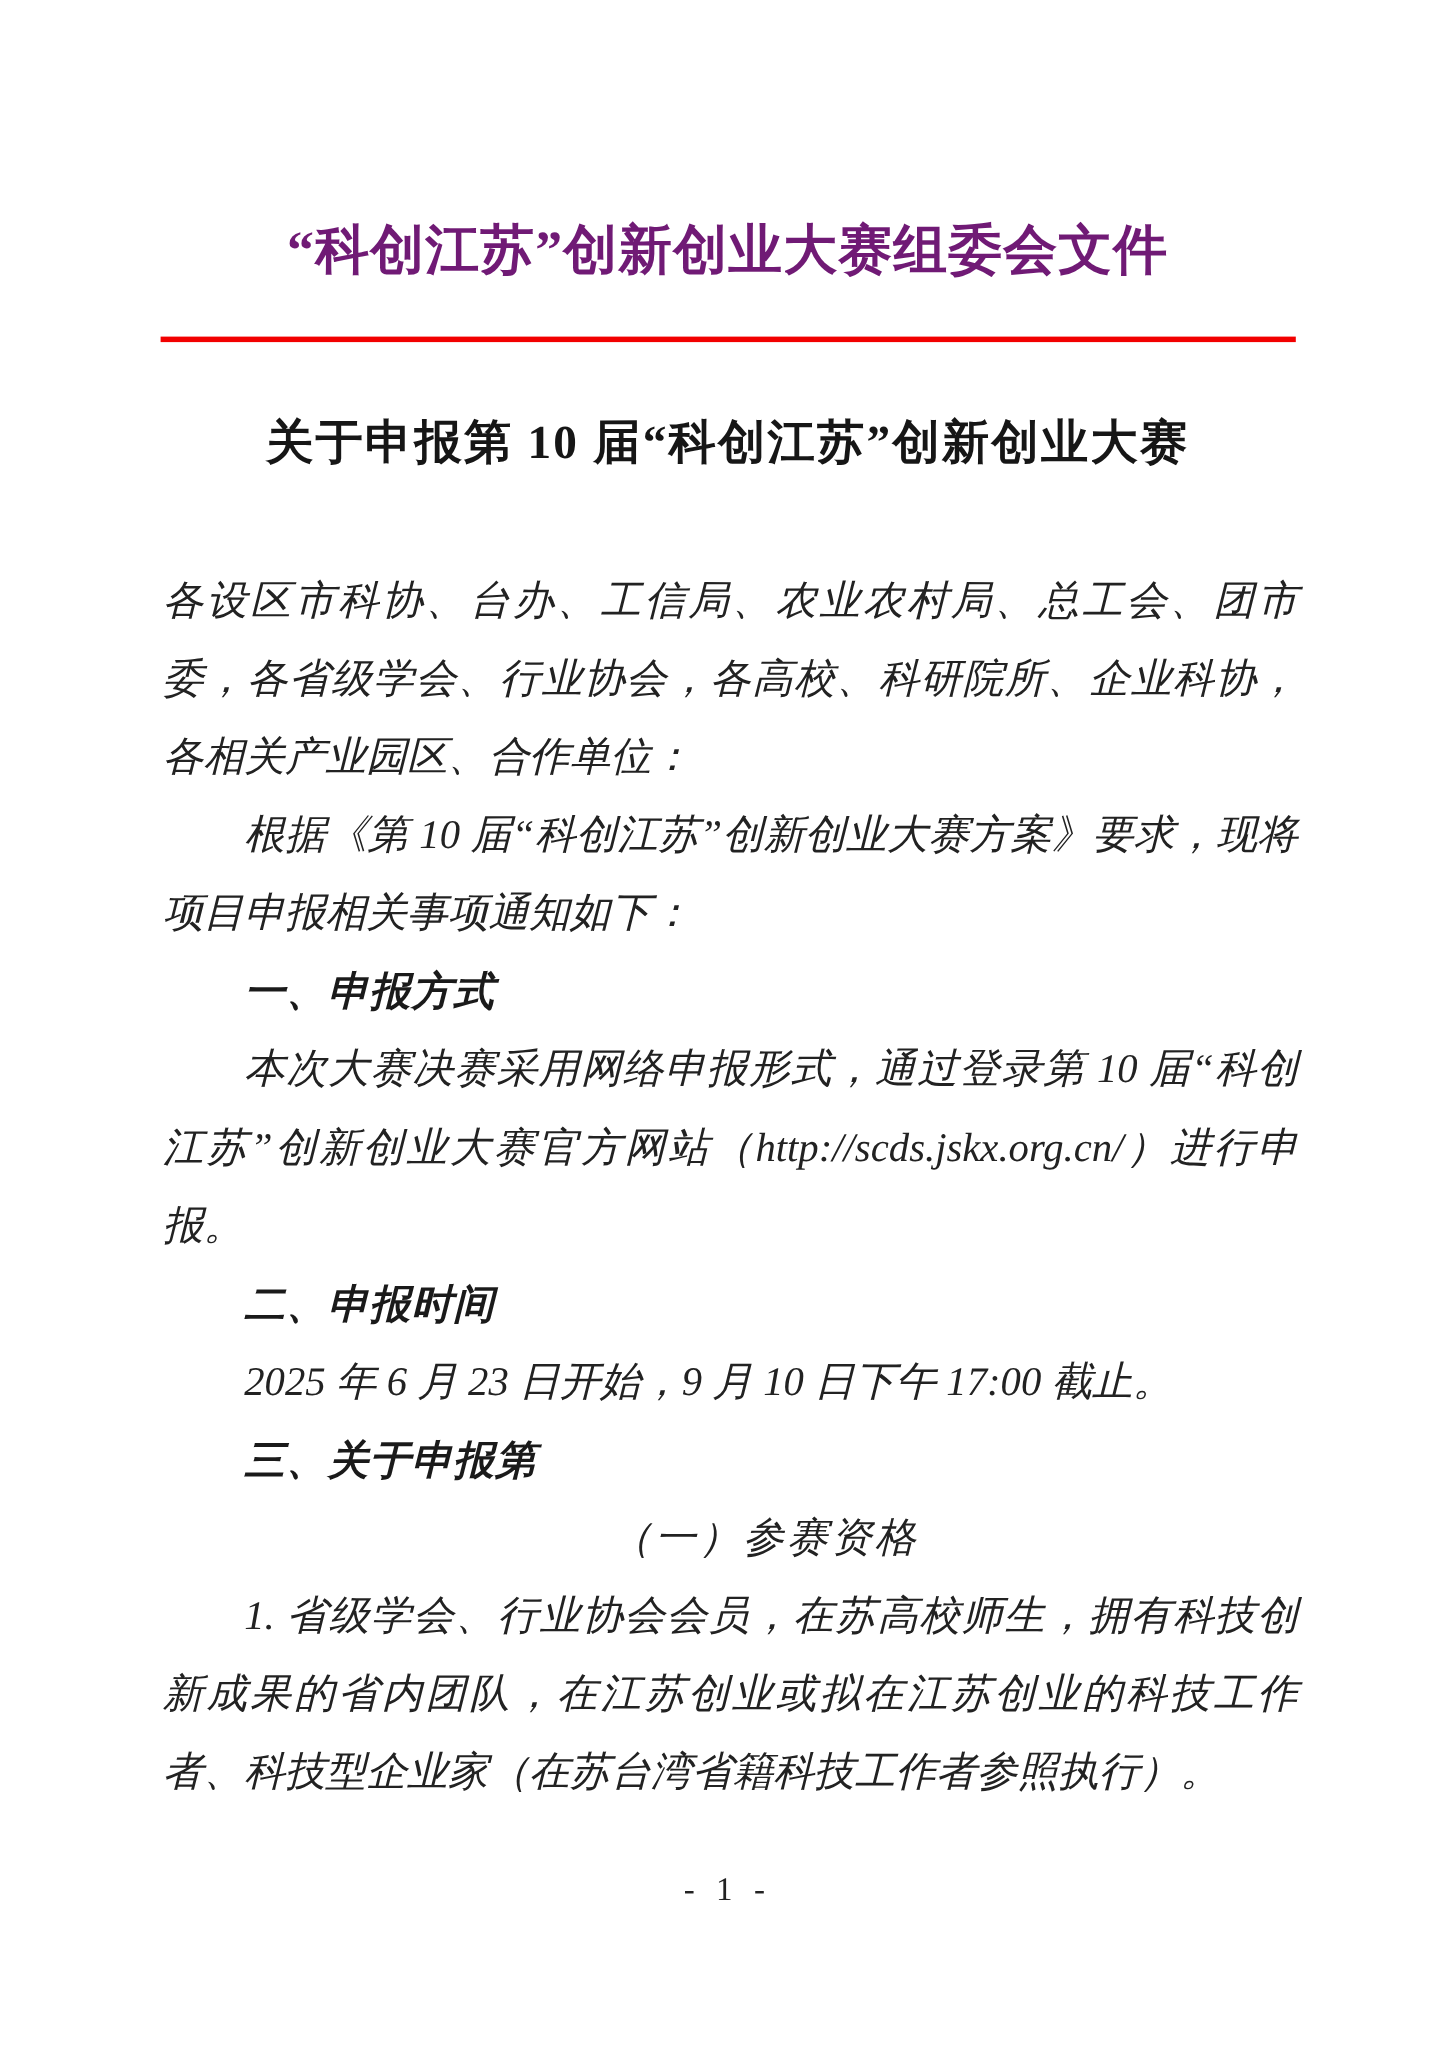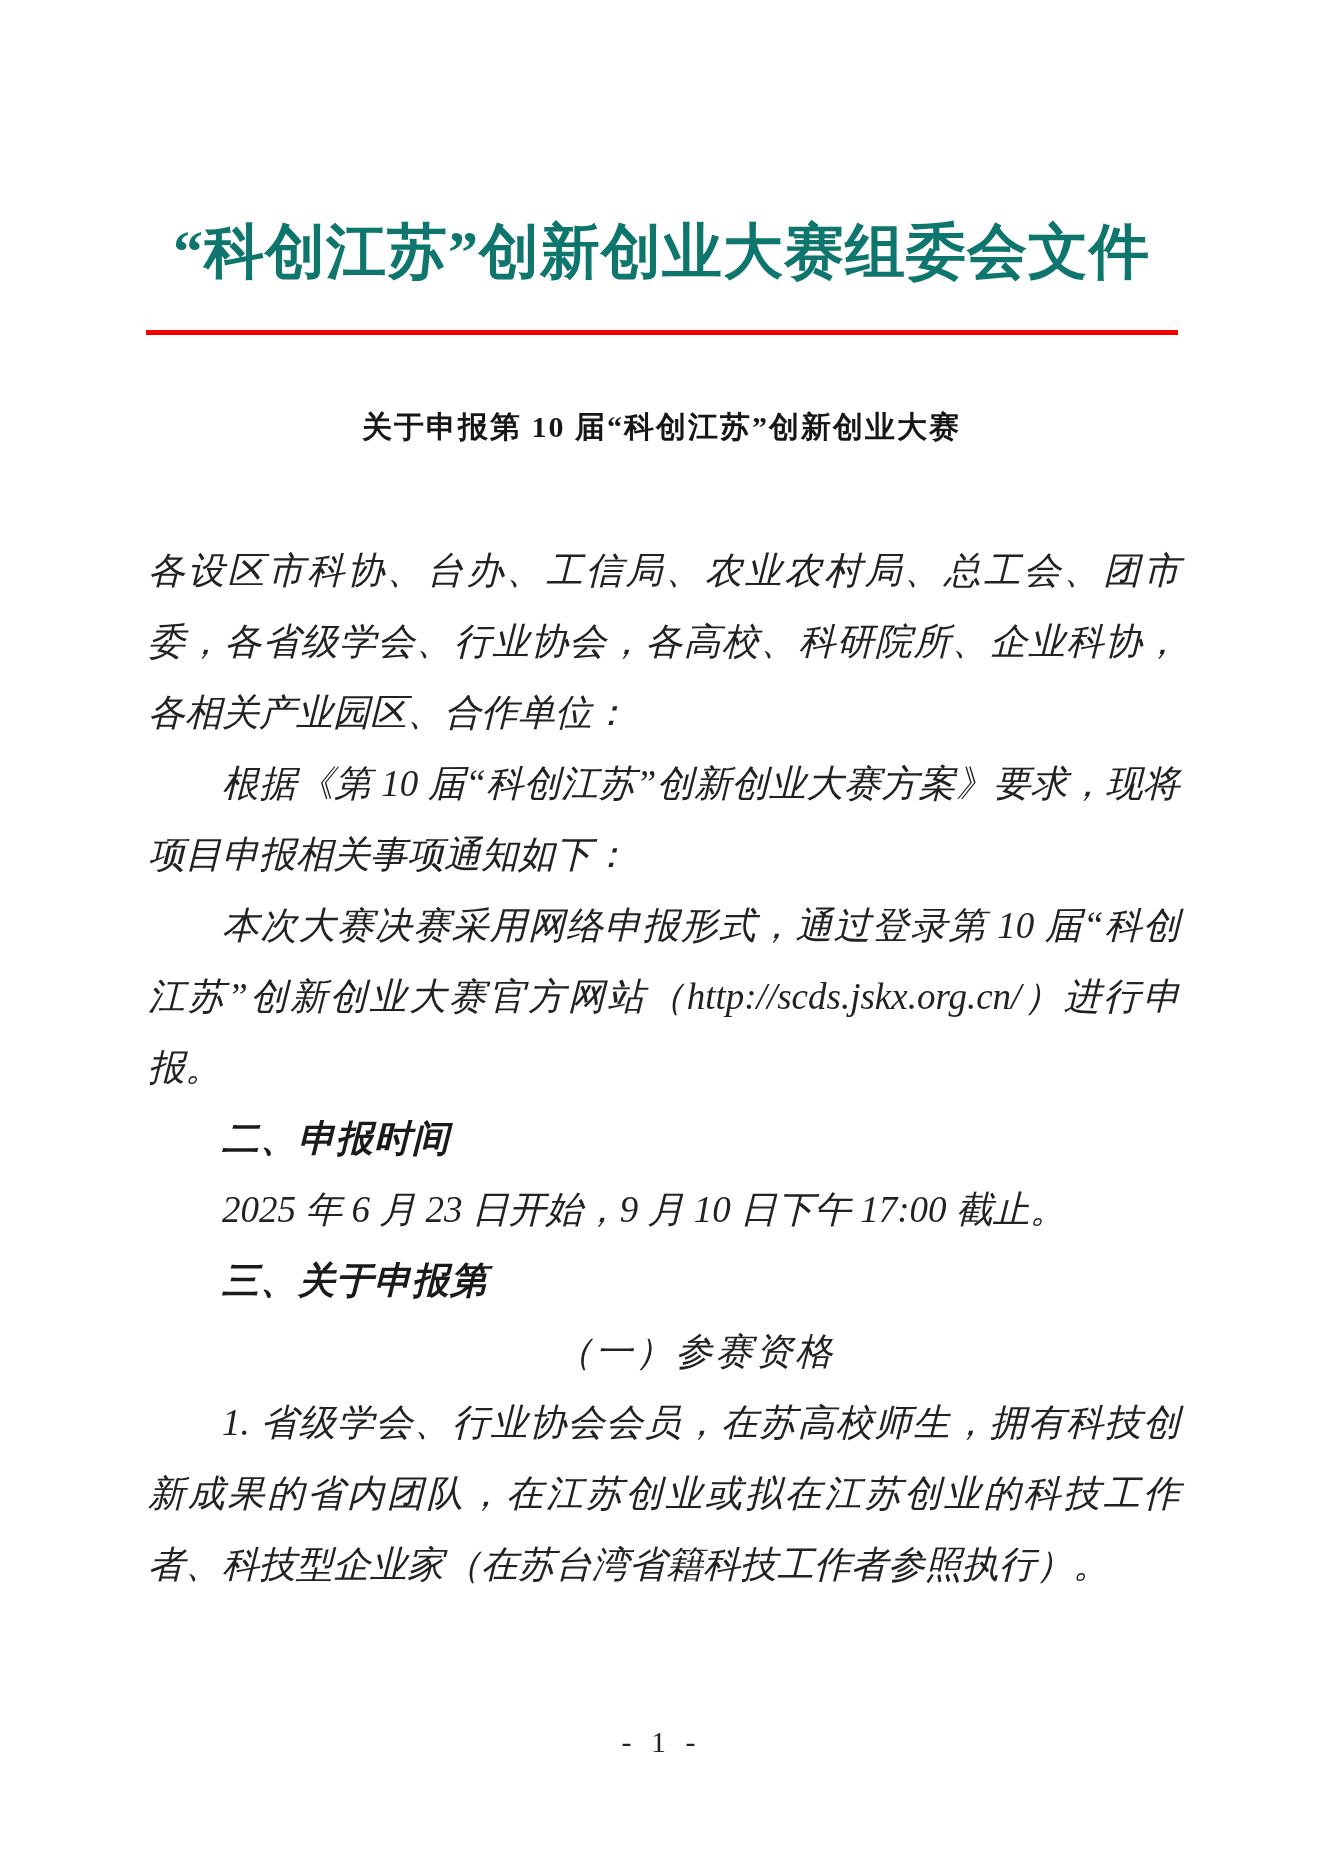--- a/index.html
+++ b/index.html
@@ -11,42 +11,41 @@
     background: #ffffff;
     position: relative;
     font-family: "Liberation Serif", "DejaVu Serif", serif;
     color: #1f1f1f;
   }
 
   
   .banner {
     padding-top: 196px;
     text-align: center;
-    color: #0f766e;
-    font-size: 60px;
+    color: #701a75;
+    font-size: 49px;
     line-height: 64px;
     font-weight: bold;
     font-family: "Liberation Serif", "DejaVu Serif", serif;
     letter-spacing: 1px;
     white-space: nowrap;
-    margin-top: 24px;
   }
 
   .redline {
     width: 1032px;
     height: 5px;
     background: #f20000;
     margin: 46px auto 0 auto;
   }
 
   
   .doc-title {
     margin-top: 56px;
     text-align: center;
-    font-size: 30px;
+    font-size: 43px;
     line-height: 72px;
     font-weight: bold;
     color: #161616;
     letter-spacing: 2px;
   }
 
   
   .content {
     margin: 72px 143px 0 148px;
     font-size: 37px;
@@ -102,20 +101,21 @@
   <div class="doc-title">
     <div>关于申报第 10 届“科创江苏”创新创业大赛</div>
   </div>
 
   <div class="content">
 
     <p>各设区市科协、台办、工信局、农业农村局、总工会、团市委，各省级学会、行业协会，各高校、科研院所、企业科协，各相关产业园区、合作单位：</p>
 
     <p class="indent">根据《第 10 届“科创江苏”创新创业大赛方案》要求，现将项目申报相关事项通知如下：</p>
 
+    <h2 class="section-heading">一、申报方式</h2>
 
     <p class="indent">本次大赛决赛采用网络申报形式，通过登录第 10 届“科创江苏”创新创业大赛官方网站（http://scds.jskx.org.cn/）进行申报。</p>
 
     <h2 class="section-heading">二、申报时间</h2>
 
     <p class="indent">2025 年 6 月 23 日开始，9 月 10 日下午 17:00 截止。</p>
 
     <h2 class="section-heading">三、关于申报第</h2>
 
     <h3 class="sub-heading">（一）参赛资格</h3>

